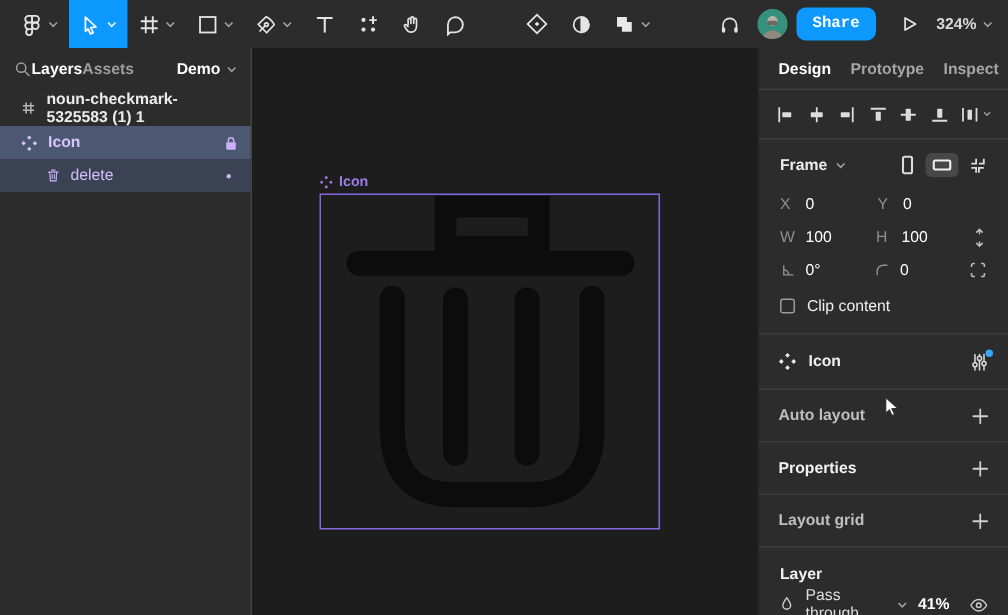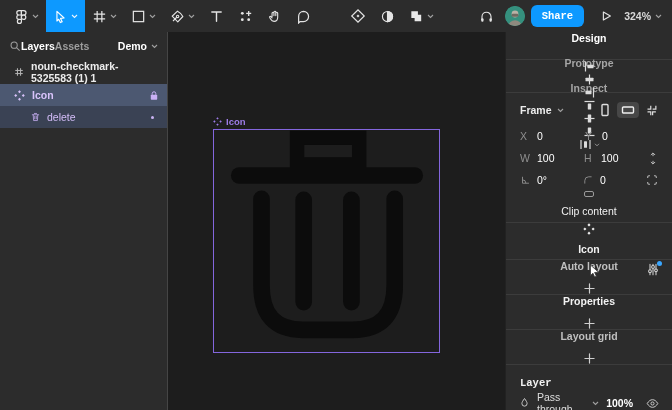--- a/index.html
+++ b/index.html
@@ -40,21 +40,21 @@
   .inst-dot { width:3px; height:3px; border-radius:50%; background:#c9b2f2; margin-right:5px; }
 
   
   .canvas { position:absolute; top:32px; left:169px; right:167px; bottom:0; background:#1d1d1d; }
   .sel-frame { position:absolute; left:44px; top:97px; width:227px; height:224px; border:1px solid #8466dd; }
   .sel-label { position:absolute; top:-14px; left:-1px; display:flex; align-items:center; gap:4px; color:#9d7ce8; font-size:9.5px; font-weight:600; }
   .trash-svg { position:absolute; left:1px; top:0px; }
 
   
   .inspector { position:absolute; top:32px; right:0; width:167px; bottom:0; background:#2c2c2c; border-left:1px solid #222; }
-  .div-b { border-bottom:1px solid rgba(255,255,255,0.08);flex-direction:column; }
+  .div-b { border-bottom:1px solid rgba(255,255,255,0.08); }
   .rp-tabs { height:28px; display:flex; align-items:center; gap:13px; padding:0 13px; font-weight:700; }
   .rp-tab { color:#a5a5a5; }
   .rp-tab.active { color:#fff; }
   .rp-align { height:33px; display:flex; align-items:center; justify-content:space-between; padding:0 11px; }
   .rp-framehead { height:30px; margin-top:2px; display:flex; align-items:center; padding:0 14px; }
   .fh-label { display:flex; align-items:center; gap:5px; font-weight:600; color:#ececec; }
   .fh-icons { margin-left:auto; display:flex; align-items:center; gap:6px; }
   .orient-sel { background:#474747; border-radius:4px; padding:2px 4px; }
   .coord-row { height:22px; display:flex; align-items:center; padding:0 14px; }
   .coord-cell { width:65px; display:flex; align-items:center; }
@@ -62,21 +62,21 @@
   .coord-cell .val { color:#fff; }
   .coord-icon { margin-left:auto; color:#bdbdbd; }
   .clip-row { height:26px; display:flex; align-items:center; padding:0 14px; gap:8px; }
   .checkbox { width:10px; height:10px; border:1px solid #9a9a9a; border-radius:2px; background:transparent; }
   .comp-row { height:37px; display:flex; align-items:center; padding:0 13px; gap:8px; }
   .comp-name { font-weight:600; color:#f0f0f0; }
   .sliders-wrap { margin-left:auto; position:relative; color:#d9d9d9; }
   .blue-dot { position:absolute; top:-2px; right:-3px; width:5px; height:5px; border-radius:50%; background:#39a6ff; }
   .section-row { height:35px; display:flex; align-items:center; justify-content:space-between; padding:0 13px; font-weight:700; }
   .section-row .plus { color:#cfcfcf; }
-  .layer-head { height:26px; display:flex; align-items:flex-end; padding:0 14px 2px; font-weight:700; color:#f2f2f2;font-family:Liberation Mono, monospace; }
+  .layer-head { height:26px; display:flex; align-items:flex-end; padding:0 14px 2px; font-weight:700; color:#f2f2f2; }
   .blend-row { height:24px; display:flex; align-items:center; padding:0 13px; gap:7px; color:#dedede; }
   .blend-sel { display:flex; align-items:center; gap:5px; }
   .opacity-val { margin-left:auto; color:#fff; font-weight:600; }
   .cursor-overlay { position:absolute; left:589px; top:264px; z-index:50; pointer-events:none; }
 </style>
 </head>
 <body>
 
 <header class="toolbar">
   <div class="tl-left">
@@ -528,21 +528,21 @@
       </svg>
     </span>
     <span class="blend-sel">
       <span>Pass through</span>
       <span class="chev">
         <svg width="7" height="5" viewBox="0 0 7 5" fill="none" stroke="currentColor" stroke-width="1.1">
             <path d="M1 1l2.5 2.5L6 1"></path>
           </svg>
       </span>
     </span>
-    <span class="opacity-val">100%</span>
+    <span class="opacity-val">41%</span>
     <span style="margin-left:6px;">
       <svg width="13" height="11" viewBox="0 0 16 13" fill="none" stroke="#cfcfcf" stroke-width="1.2">
         <path d="M1.5 6.5C3.4 3.3 5.6 1.8 8 1.8s4.6 1.5 6.5 4.7C12.6 9.7 10.4 11.2 8 11.2S3.4 9.7 1.5 6.5z"></path>
         <circle cx="8" cy="6.5" r="1.9"></circle>
       </svg>
     </span>
   </div>
 </aside>
 
 <span class="cursor-overlay">

